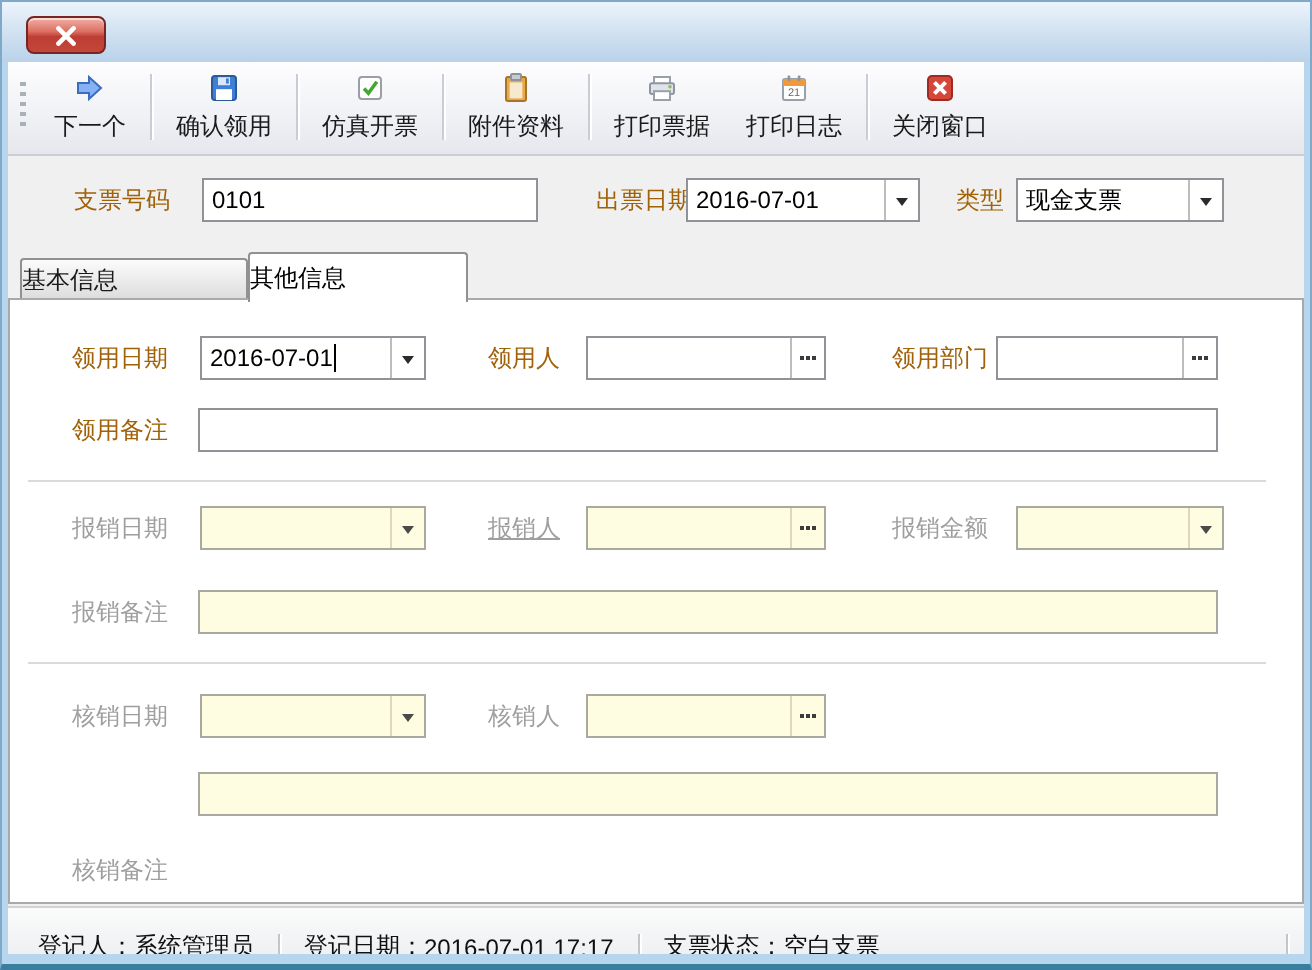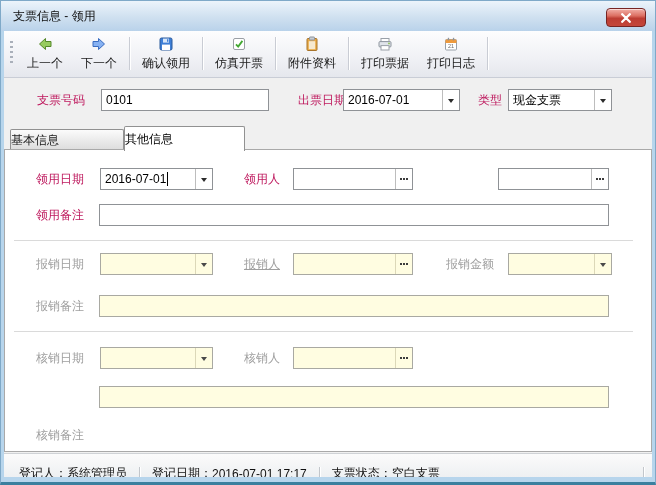--- a/index.html
+++ b/index.html
@@ -33,42 +33,42 @@
     display:flex; align-items:stretch; padding:2px 0 3px 0;
   }
   .grip { width:3px; margin:8px 5px 8px 6px;
     background-image:repeating-linear-gradient(to bottom,#aab0ba 0 2px, transparent 2px 5px); }
   .tbtn { display:flex; flex-direction:column; align-items:center; justify-content:center;
     gap:3px; padding:2px 9px; font-size:12px; color:#1a1a1a; white-space:nowrap; }
   .tbtn svg { display:block; }
   .tsep { width:1px; background:#c9ccd4; box-shadow:1px 0 0 #ffffff; margin:4px 3px; }
   
   .content { flex:1; position:relative; background:#f0f0f0; min-height:0; }
-  .lbl { position:absolute; height:22px; line-height:22px; font-size:12px; color:#be185d; white-space:nowrap; }
+  .lbl { position:absolute; height:22px; line-height:22px; font-size:12px; color:#a16207; white-space:nowrap; }
   .lbl.ra { text-align:right; }
   .lbl.dis { color:#9f9f9f; }
   .field {
     position:absolute; height:22px; background:#ffffff;
     border:1px solid #8f9296; display:flex; align-items:center;
     font-size:12px; color:#000; padding-left:4px; overflow:hidden;
   }
   .field.yellow { background:#fffde1; border-color:#a9a9a2; }
   .arrowbox { margin-left:auto; width:17px; align-self:stretch; flex:0 0 17px;
     display:flex; align-items:center; justify-content:center; border-left:1px solid #bdbdbd; }
   .yellow .arrowbox { border-left-color:#dcd8b8; }
   .tri { width:0; height:0; border:3.5px solid transparent; border-top:4.5px solid #2b2b2b; margin-top:4px; }
   .yellow .tri { border-top-color:#4a4a4a; }
   .dot { width:2px; height:2px; background:#3c3c3c; box-shadow:3px 0 0 #3c3c3c, -3px 0 0 #3c3c3c; }
   .caret { border-left:1px solid #000; height:14px; margin-left:1px; }
   
   .tab { position:absolute; font-size:12px; display:flex; align-items:center; justify-content:flex-start;
     border:1px solid #919191; border-bottom:none; border-radius:2px 2px 0 0; }
   .tab.inactive { left:6px; top:51px; width:114px; height:21px;
     background:linear-gradient(#fbfbfb,#dcdcdc); color:#1a1a1a; z-index:1; }
-  .tab.active { left:120px; top:48px; width:121px; height:25px; background:#ffffff; z-index:3; }
+  .tab.active { left:120px; top:48px; width:110px; height:25px; background:#ffffff; z-index:3; }
   .tabpage { position:absolute; left:0; right:0; top:71px; bottom:1px;
     background:#ffffff; border:1px solid #a9a9a9; z-index:2; }
   .hsep { position:absolute; left:9px; right:18px; height:1px; background:#dadada; }
   
   .statusbar {
     flex:0 0 24px; height:24px;
     background:linear-gradient(#fbfbfb,#eef0f2);
     border-top:1px solid #cfd2d6;
     display:flex; align-items:center; font-size:12px; color:#101010;
     padding:16px 8px 0 15px; white-space:nowrap;
@@ -76,39 +76,32 @@
   .ssep { width:1px; height:14px; background:#c2c6cb; box-shadow:1px 0 0 #fff; margin:0 12px; }
   .sgrip { margin-left:auto; width:1px; height:13px; background:#c2c6cb; box-shadow:1px 0 0 #fff; }
   .bottom-strip { flex:0 0 5px; height:5px; background:#b7d5ec; }
 </style>
 </head>
 <body>
 
 <div class="window">
 
   <div class="titlebar">
-    <span class="title-text">支票信息 - 领用</span>
     <div class="close-btn">
       <svg width="12" height="10" viewBox="0 0 12 10">
         <path d="M2.2 1.2 L9.8 8.8 M9.8 1.2 L2.2 8.8" stroke="#ffffff" stroke-width="2.3" stroke-linecap="round"></path>
       </svg>
     </div>
   </div>
 
   <div class="main">
 
     <div class="toolbar">
       <div class="grip"></div>
 
-      <div class="tbtn">
-        <svg width="16" height="16" viewBox="0 0 16 16">
-          <path d="M2.5 8 L8.5 2.5 V5.5 H14 V10.5 H8.5 V13.5 Z" fill="#97cb5e" stroke="#55882a"></path>
-        </svg>
-        <span>上一个</span>
-      </div>
 
       <div class="tbtn">
         <svg width="16" height="16" viewBox="0 0 16 16">
           <path d="M13.5 8 L7.5 2.5 V5.5 H2 V10.5 H7.5 V13.5 Z" fill="#86b1f2" stroke="#3a6cc0"></path>
         </svg>
         <span>下一个</span>
       </div>
 
       <div class="tsep"></div>
 
@@ -161,20 +154,27 @@
           <path d="M2.5 7 H13.5 V4.5 a1 1 0 0 0 -1 -1 H3.5 a1 1 0 0 0 -1 1 Z" fill="#ef9a3c"></path>
           <rect x="4.8" y="1.8" width="1.3" height="2.6" fill="#8e939b"></rect>
           <rect x="9.9" y="1.8" width="1.3" height="2.6" fill="#8e939b"></rect>
           <text x="8" y="12.2" font-size="5.5" text-anchor="middle" fill="#6a6a6a">21</text>
         </svg>
         <span>打印日志</span>
       </div>
 
       <div class="tsep"></div>
 
+      <div class="tbtn">
+        <svg width="16" height="16" viewBox="0 0 16 16">
+          <rect x="2" y="2" width="12" height="12" rx="2" fill="#d6473b" stroke="#9e2a20"></rect>
+          <path d="M5.2 5.2 L10.8 10.8 M10.8 5.2 L5.2 10.8" stroke="#ffffff" stroke-width="2"></path>
+        </svg>
+        <span>关闭窗口</span>
+      </div>
     </div>
 
     <div class="content">
 
       <span class="lbl" style="left:33px;top:11px;">支票号码</span>
       <div class="field" style="left:97px;top:11px;width:168px;">
         <span>0101</span>
       </div>
 
       <span class="lbl" style="left:294px;top:11px;">出票日期</span>
@@ -212,20 +212,21 @@
         </div>
 
         <span class="lbl ra" style="left:225px;top:18px;width:50px;">领用人</span>
         <div class="field" style="left:288px;top:18px;width:120px;">
           <span></span>
           <span class="arrowbox">
               <span class="dot"></span>
             </span>
         </div>
 
+        <span class="lbl ra" style="left:421px;top:18px;width:68px;">领用部门</span>
         <div class="field" style="left:493px;top:18px;width:111px;">
           <span></span>
           <span class="arrowbox">
               <span class="dot"></span>
             </span>
         </div>
 
         <span class="lbl" style="left:31px;top:54px;">领用备注</span>
         <div class="field" style="left:94px;top:54px;width:510px;">
           <span></span>

